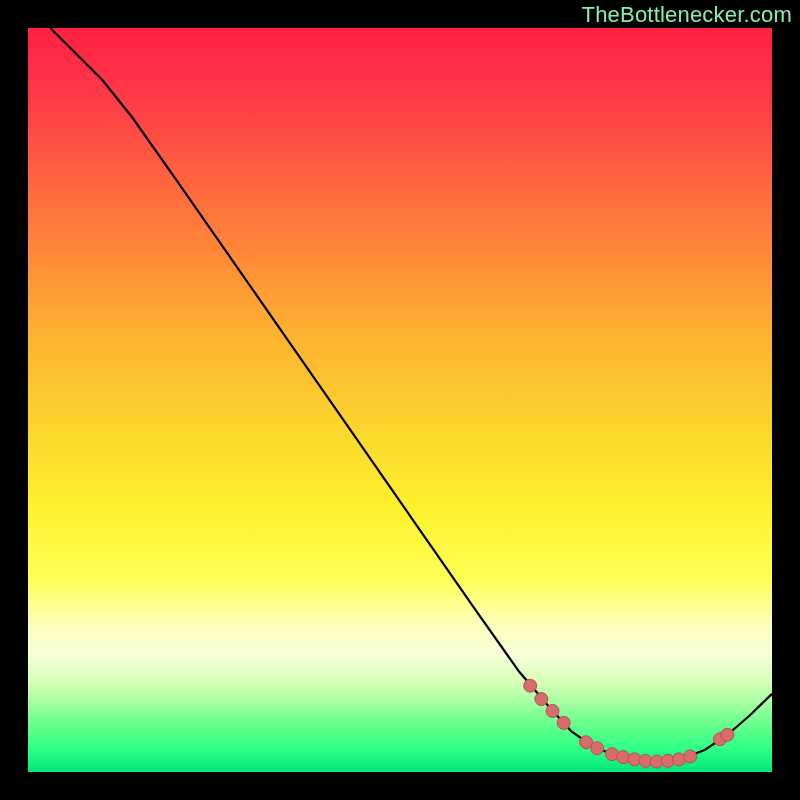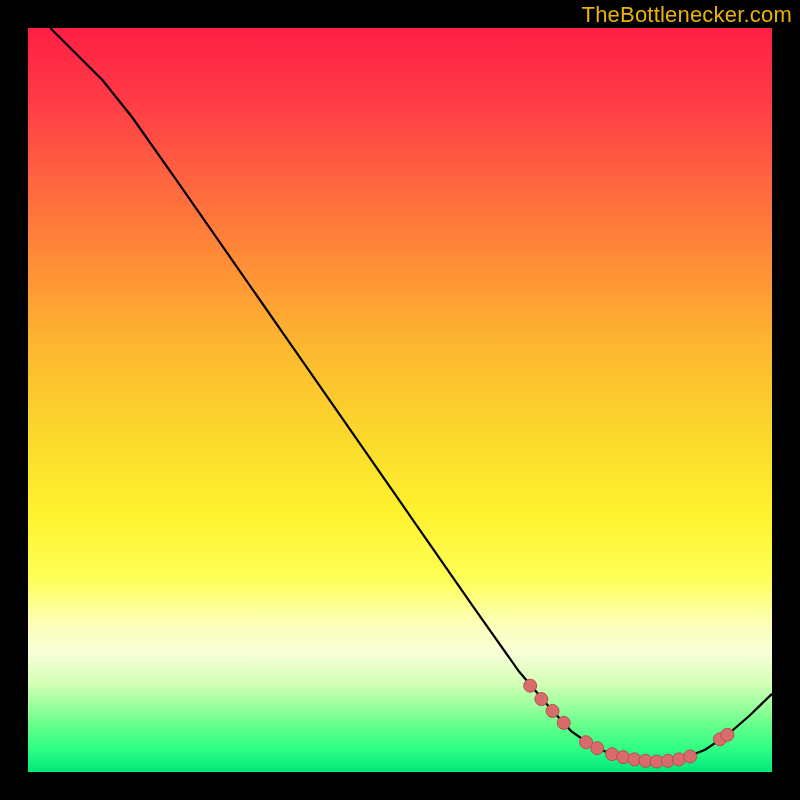--- a/index.html
+++ b/index.html
@@ -9,21 +9,21 @@
     height: 800px;
     background: #000;
     position: relative;
   }
   .attribution {
     position: absolute;
     top: 2px;
     right: 8px;
     font-family: Arial, Helvetica, sans-serif;
     font-size: 22px;
-    color: #eab308;
+    color: #86efac;
     font-weight: 500;
     letter-spacing: 0.2px;
   }
   .plot-area {
     position: absolute;
     left: 28px;
     top: 28px;
     width: 744px;
     height: 744px;
     background: linear-gradient(to bottom,

